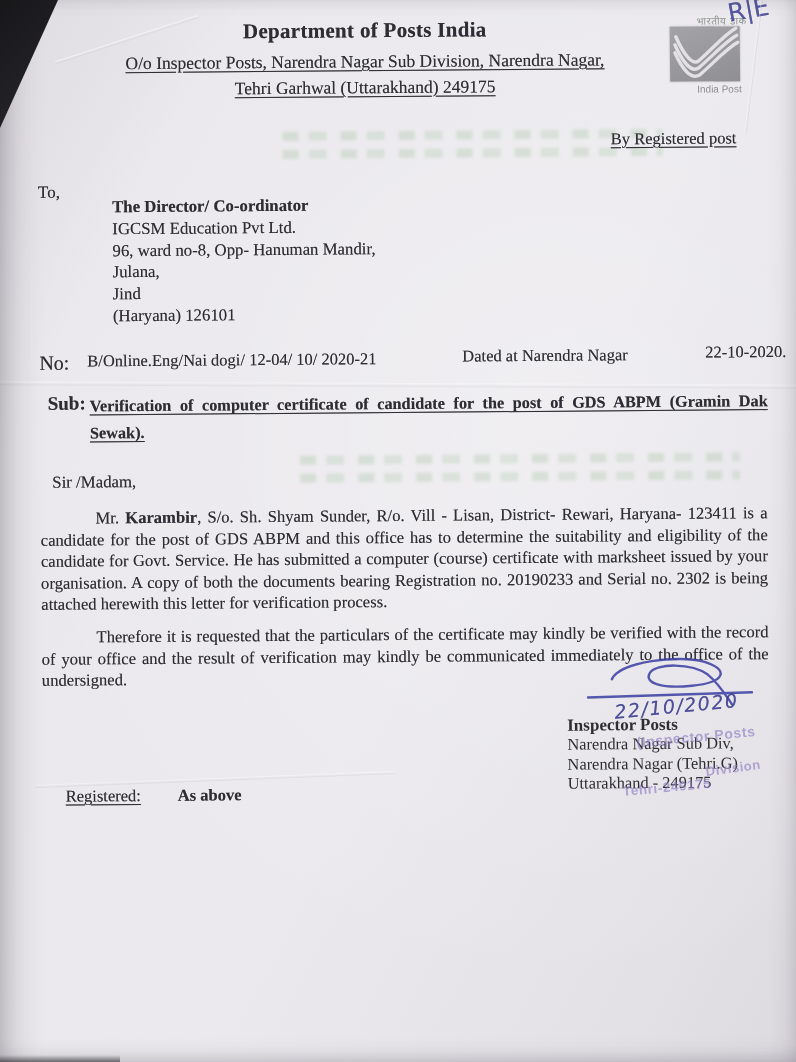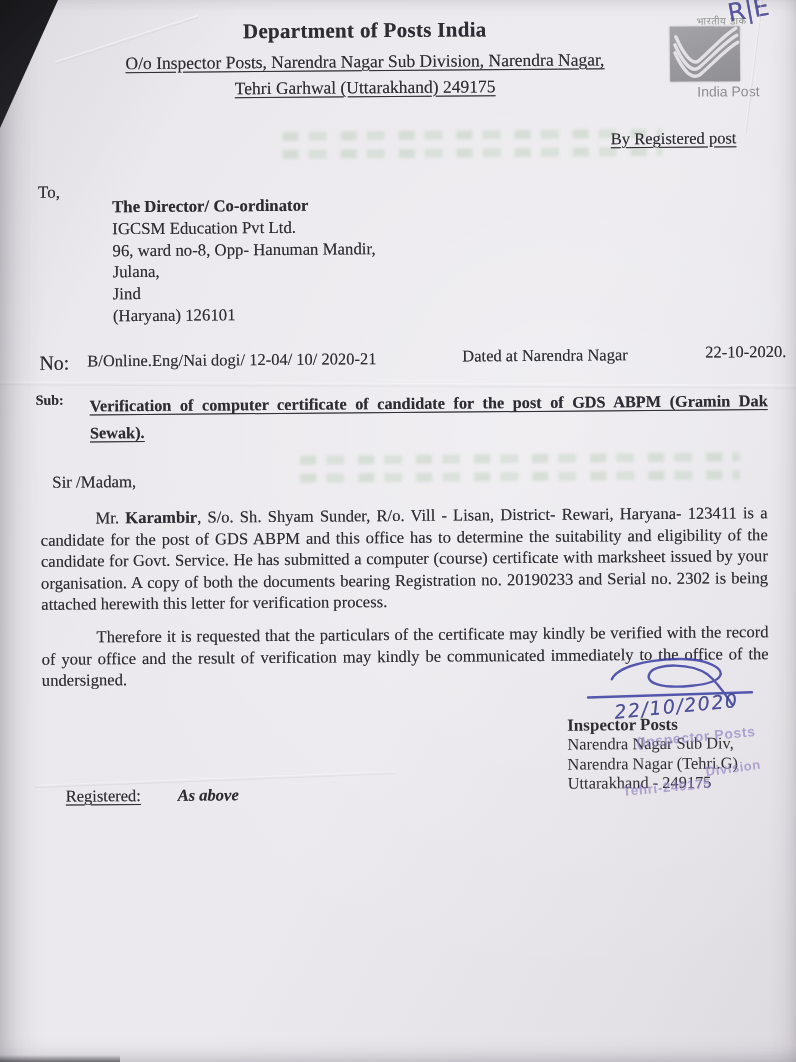--- a/index.html
+++ b/index.html
@@ -39,37 +39,37 @@
 
   .title{left:0;top:18px;width:736px;text-align:center;font-size:21px;font-weight:bold;letter-spacing:0.3px;}
   .office1{left:0;top:51px;width:736px;text-align:center;font-size:17.5px;}
   .office2{left:0;top:77px;width:736px;text-align:center;font-size:17.5px;}
 
   .logo-wrap{position:absolute;left:660px;top:16px;width:104px;}
   .logo-hindi{position:absolute;left:14px;top:0;width:76px;text-align:right;font-size:10px;color:#7d857c;
     font-family:"DejaVu Sans",sans-serif;letter-spacing:0.5px;opacity:.85;}
   .logo-box{position:absolute;left:13px;top:13px;width:70px;height:55px;
     background:linear-gradient(160deg,#a4a3a6,#8f8e93);box-shadow:0 0 2px rgba(80,80,85,0.4);}
-  .logo-en{position:absolute;left:40px;top:70px;font-size:14px;color:#8d8c93;font-family:"Liberation Sans",sans-serif;}
+  .logo-en{position:absolute;left:40px;top:70px;font-size:10px;color:#8d8c93;font-family:"Liberation Sans",sans-serif;}
 
   .corner-mark{left:731px;top:-2px;font-size:25px;color:#3c3f98;transform:rotate(-10deg);
     font-family:"DejaVu Sans",sans-serif;opacity:.85;}
 
   .byreg{left:586px;top:131px;width:180px;text-align:center;font-size:16.5px;}
 
   .to{left:40px;top:180px;font-size:17px;}
   .addr{position:absolute;left:114px;top:194px;font-size:16.8px;line-height:21.8px;}
   .addr div{text-shadow:0 0 0.6px rgba(46,45,51,0.55);}
 
   .no-label{left:40px;top:349px;font-size:20px;}
   .no-value{left:88px;top:349px;font-size:16.5px;}
   .dated-label{left:463px;top:347px;font-size:16.5px;}
   .dated-value{left:665px;top:345px;font-size:16.5px;margin-left:41px;}
 
-  .sub-label{left:36px;top:390px;font-size:14px;font-weight:bold;}
+  .sub-label{left:48px;top:390px;font-size:19px;font-weight:bold;}
   .sub-text{position:absolute;left:90px;top:390px;width:678px;font-size:16.3px;font-weight:bold;
     line-height:27px;text-align:justify;text-decoration:underline;text-underline-offset:3px;
     white-space:normal;text-shadow:0 0 0.6px rgba(46,45,51,0.55);}
 
   .salut{left:52px;top:470px;font-size:16.8px;}
   .para{position:absolute;left:40px;width:727px;font-size:16.6px;line-height:21.6px;text-align:justify;
     text-indent:55px;white-space:normal;text-shadow:0 0 0.6px rgba(46,45,51,0.55);}
   .p1{top:505px;}
   .p2{top:624px;}
 
@@ -79,21 +79,21 @@
   .sig-block{position:absolute;left:565px;top:717px;font-size:16.4px;line-height:19.4px;}
   .sig-block .nm{font-size:17px;}
 
   .stamp{position:absolute;color:#8a79c2;opacity:.62;font-family:"Liberation Sans",sans-serif;
     font-weight:bold;letter-spacing:0.6px;white-space:nowrap;}
   .st1{left:634px;top:731px;font-size:14px;transform:rotate(-5deg);}
   .st2{left:703px;top:763px;font-size:13px;transform:rotate(-7deg);}
   .st3{left:620px;top:782px;font-size:13.5px;transform:rotate(-5deg);}
 
   .enc-label{left:63px;top:784px;font-size:16.5px;}
-  .enc-value{left:175px;top:784px;font-size:16.5px;font-weight:bold;font-style:italic;}
+  .enc-value{left:175px;top:784px;font-size:16.5px;font-weight:bold;}
 
   .bleed{position:absolute;filter:blur(1.6px);pointer-events:none;}
   .bleed-bar{height:9px;margin-bottom:9px;
     background:repeating-linear-gradient(90deg, rgba(118,165,112,0.20) 0 16px, rgba(118,165,112,0) 16px 26px, rgba(118,165,112,0.16) 26px 44px, rgba(118,165,112,0) 44px 58px);}
   .bg1{left:285px;top:131px;width:380px;}
   .bg2{left:300px;top:455px;width:440px;}
 </style>
 </head>
 <body>
 

